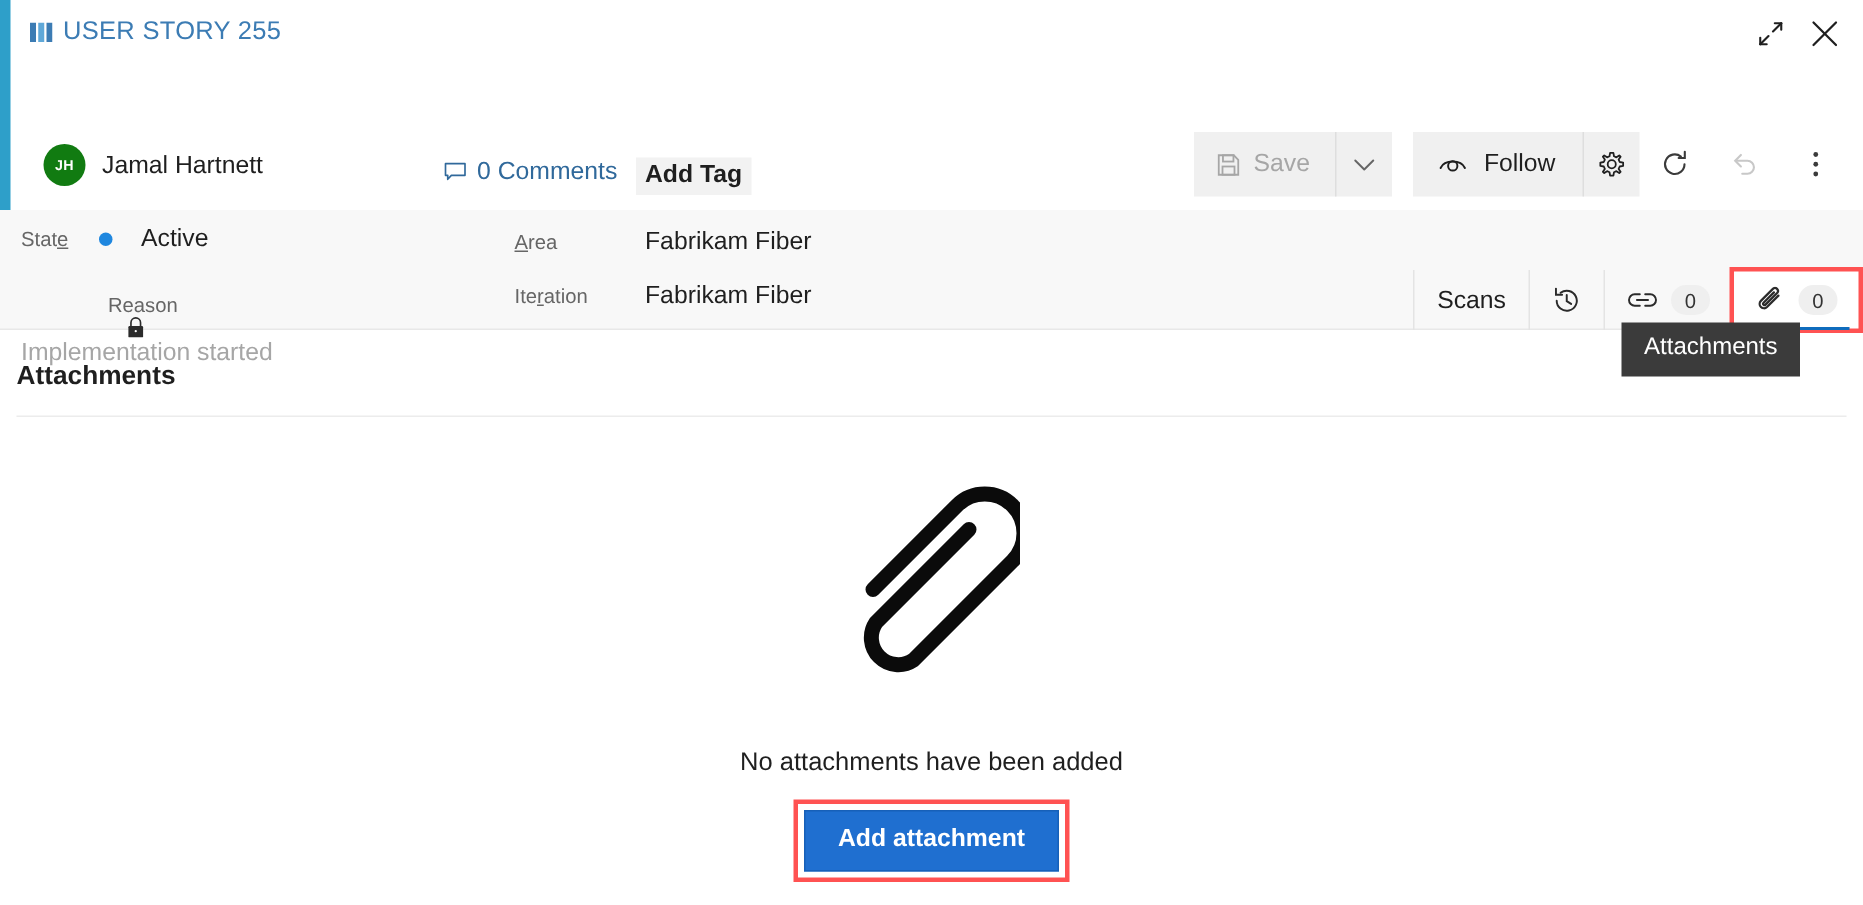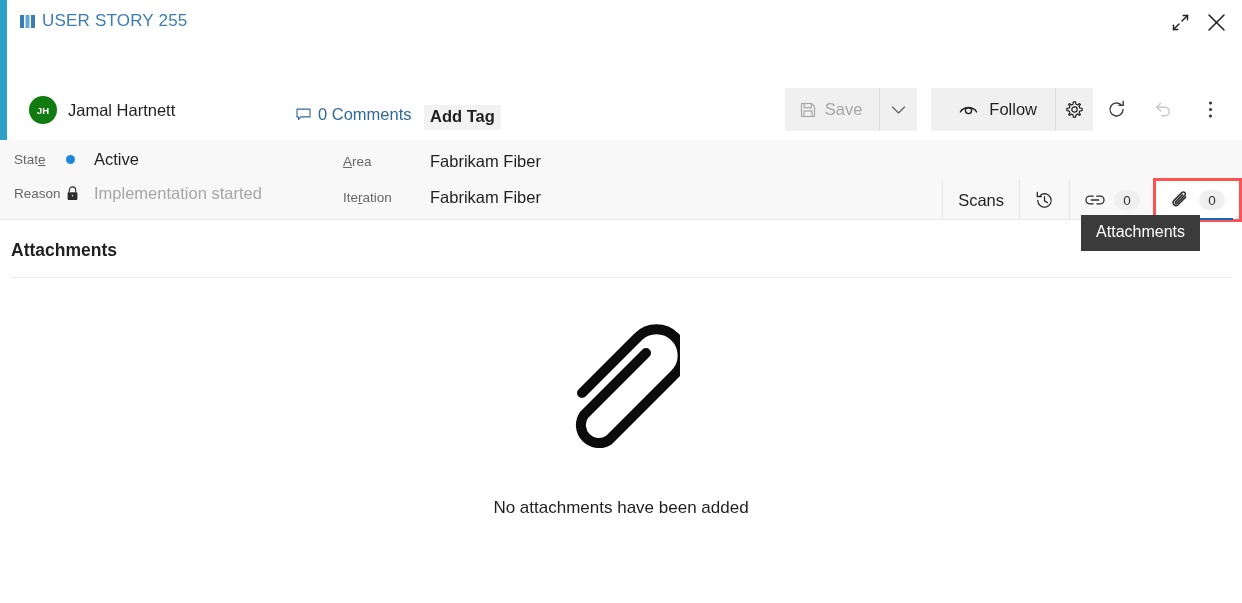--- a/index.html
+++ b/index.html
@@ -73,21 +73,21 @@
     padding:0 17px 0 15px; height:43px;
     color:#a6a6a6; font-size:16.5px; cursor:default;
   }
   .btn-split {
     width:38px; height:43px; display:flex; align-items:center; justify-content:center;
     border-left:1px solid #dedede; cursor:pointer; color:#666;
   }
   .grp-gap { width:14px; }
   .btn-follow {
     display:flex; align-items:center; gap:11px;
-    padding:0 18px 0 28px; height:43px;
+    padding:0 18px 0 17px; height:43px;
     color:#1f1f1f; font-size:16.5px; cursor:pointer;
   }
   .btn-gear {
     width:38px; height:43px; display:flex; align-items:center; justify-content:center;
     border-left:1px solid #dedede; cursor:pointer; color:#1f1f1f;
   }
   .icon-btn {
     width:47px; height:43px; display:flex; align-items:center; justify-content:center;
     cursor:pointer; color:#3b3b3b; background:transparent;
   }
@@ -104,21 +104,21 @@
   .fld-value { font-size:16.5px; color:#1f1f1f; }
   .fld-value.muted { color:#a6a6a6; }
   .state-dot {
     width:9px; height:9px; border-radius:50%; background:#1F87DF; display:inline-block;
   }
   .lock-ic { width:13px; height:15px; display:block; }
 
   #f-state { left:14px; top:150px; }
   #f-state .fld-label { width:52px; }
   #f-state .dot-wrap { width:28px; display:flex; align-items:center; }
-  #f-reason { left:14px; top:184px; }
+  #f-reason { left:14px; top:196px;flex-direction:column; }
   #f-reason .fld-label { width:52px; }
   #f-reason .lock-wrap { width:28px; display:flex; align-items:center; }
   #f-area { left:343px; top:152px; }
   #f-area .fld-label { width:87px; }
   #f-iter { left:343px; top:188px; }
   #f-iter .fld-label { width:87px; }
 
   .updated-note {
     position:absolute; right:4px; top:142px;
     font-size:15px; color:#7a7a7a;
@@ -345,15 +345,18 @@
   <div class="tooltip">Attachments</div>
 
   <div class="section-title">Attachments</div>
   <div class="section-rule"></div>
 
   <div class="empty-wrap">
     <svg class="clip-big" width="118" height="150" viewBox="0 0 118 150" fill="none" stroke="#0b0b0b" stroke-width="10" stroke-linecap="round" stroke-linejoin="round">
       <path d="M20 73 L76 17 A26 26 0 0 1 113 54 L47 120 A18 18 0 0 1 22 95 L84 33"></path>
     </svg>
     <div class="empty-text">No attachments have been added</div>
+    <div class="btn-add-wrap">
+      <button class="btn-add">Add attachment</button>
+    </div>
   </div>
 
 </div>
 
 </body></html>

